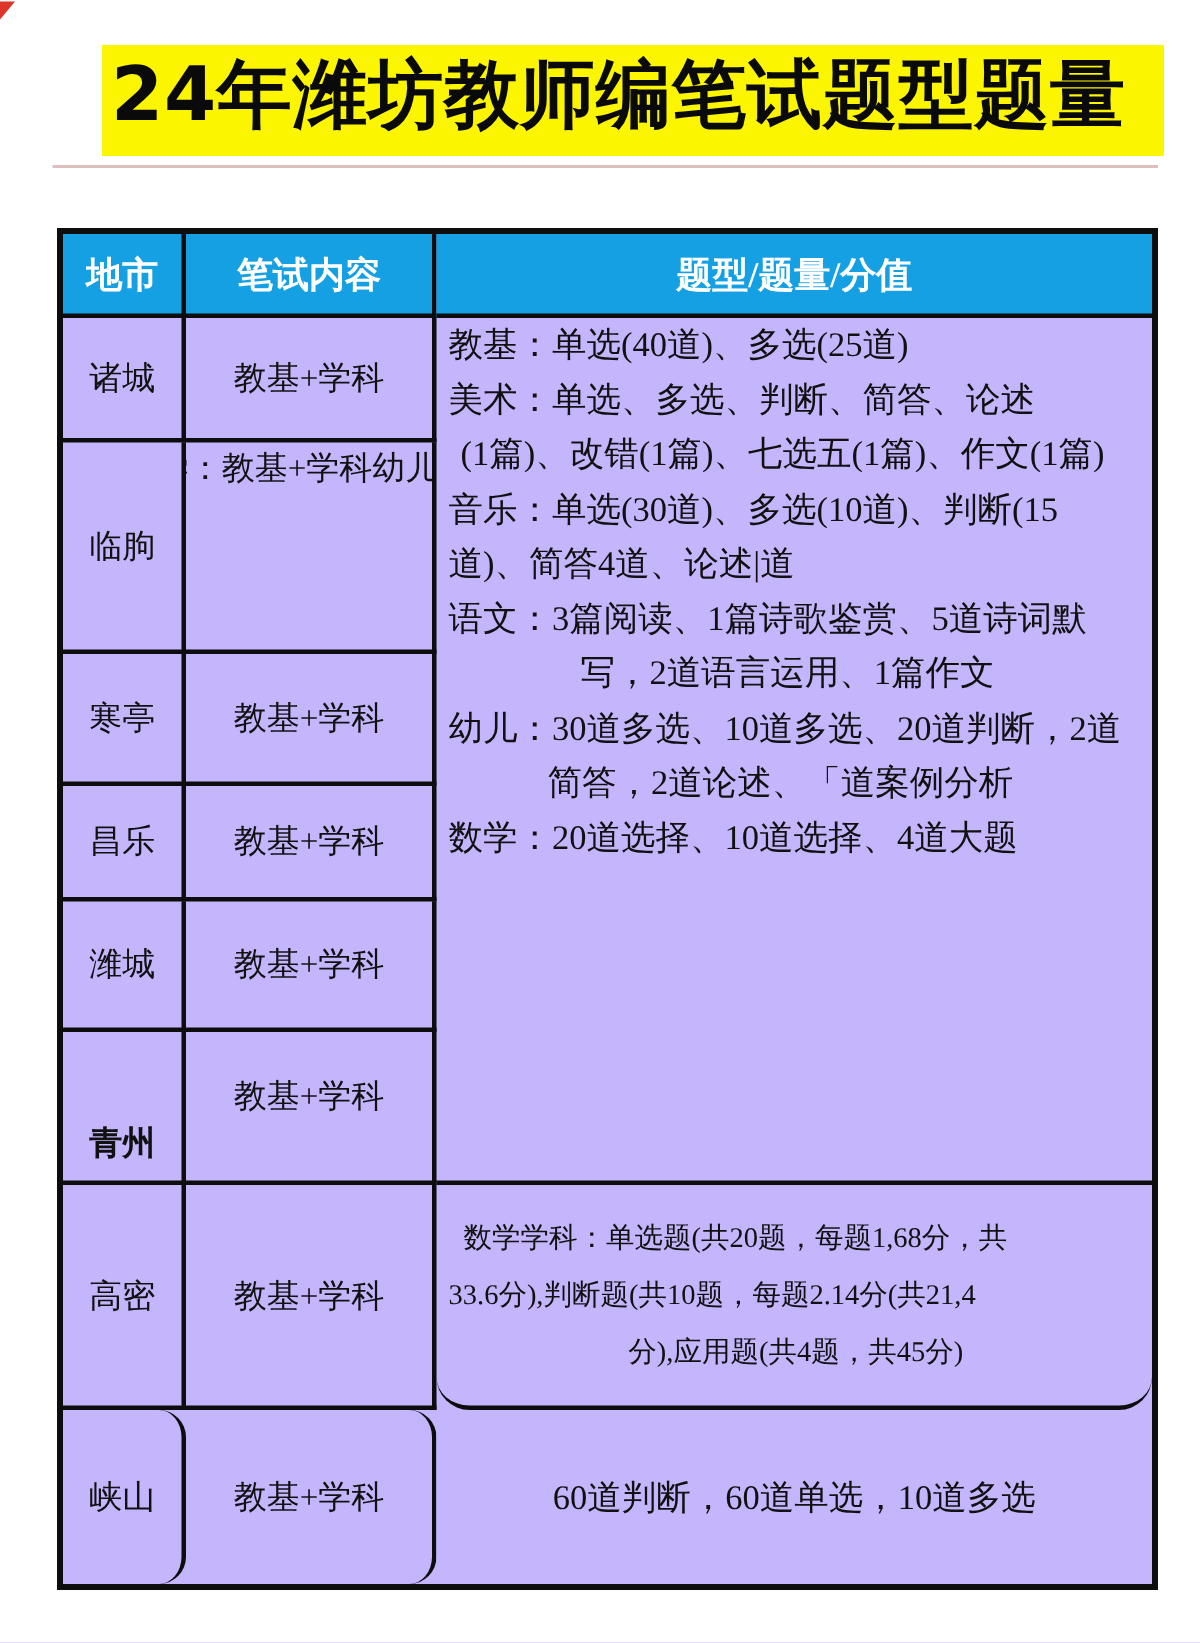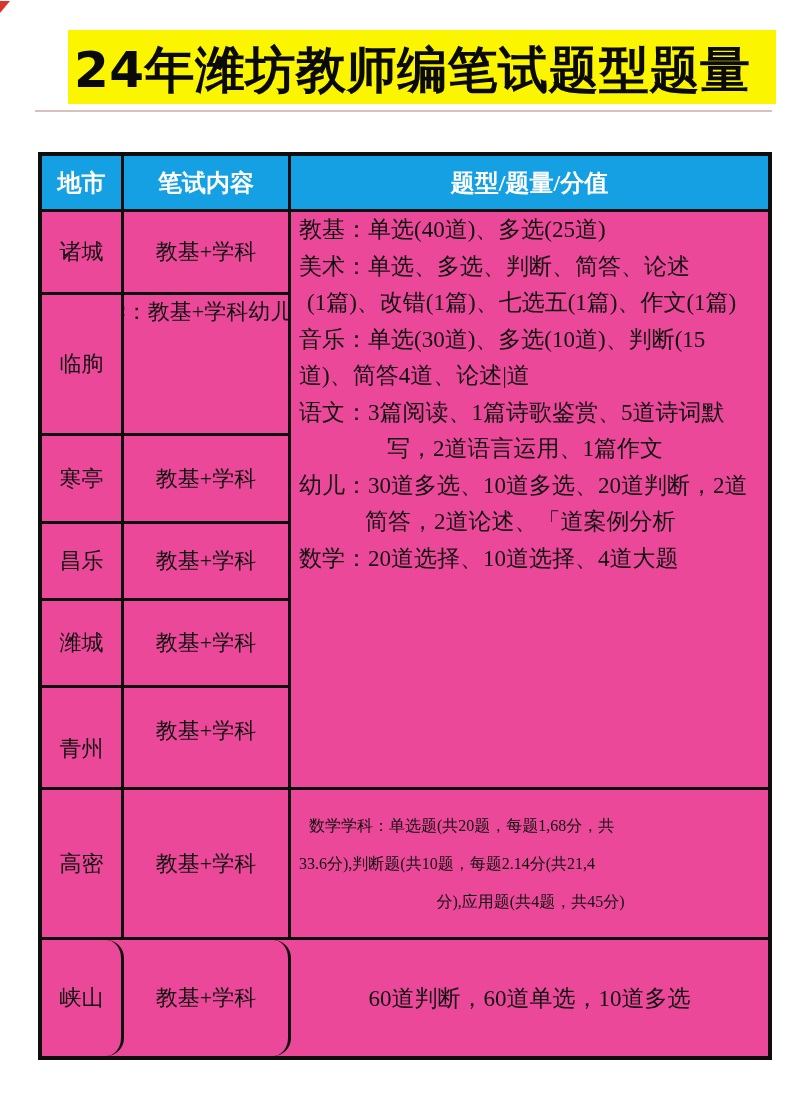--- a/index.html
+++ b/index.html
@@ -18,21 +18,21 @@
     width: 0; height: 0;
     border-top: 12px solid #de352b;
     border-right: 10px solid transparent;
   }
 
   
   .title-banner {
     position: absolute; left: 68px; top: 30px;
     width: 708px; height: 74px;
     background: #fbf500;
-    display: flex; align-items: flex-end;
+    display: flex; align-items: flex-start;
     padding-left: 6px; box-sizing: border-box;
   }
   .title-banner .title-text {
     font-family: "DejaVu Sans", "Liberation Sans", sans-serif;
     font-weight: 900;
     font-size: 50px;
     letter-spacing: 0.5px;
     color: #0a0a0a;
     white-space: nowrap;
   }
@@ -46,21 +46,21 @@
 
   
   .exam-table {
     position: absolute; left: 38px; top: 152px;
     width: 734px; height: 908px;
     display: grid;
     grid-template-columns: 82px 167px 1fr;
     grid-template-rows: 56px 83px 141px 88px 77px 87px 102px 150px 1fr;
     border: 4px solid #0d0d0d;
     box-sizing: border-box;
-    background: #ec4899;
+    background: #c4b5fd;
   }
   .c {
     border-right: 3px solid #0d0d0d;
     border-bottom: 3px solid #0d0d0d;
     box-sizing: border-box;
     display: flex; align-items: center; justify-content: center;
     font-size: 22px;
     overflow: hidden;
   }
   .last-col { border-right: none; }
@@ -105,33 +105,35 @@
   .multi-content {
     align-items: flex-start;
     justify-content: center;
     padding-left: 6px;
   }
   .multi-content div { line-height: 34px; white-space: nowrap; }
 
   
   .city-bottom {
     align-items: flex-end;
-    padding-bottom: 23px;
+    padding-bottom: 10px;
+    font-weight: bold;
   }
   .content-high { padding-bottom: 14px; }
 
   
   .gaomi-detail {
     grid-area: 8 / 3;
     border-right: none;
     flex-direction: column;
     align-items: stretch;
     justify-content: center;
     padding: 0 6px 0 8px;
-    font-size: 16px;
+    font-size: 19px;
+    border-radius: 22px;
   }
   .gaomi-detail .g-line { line-height: 38px; white-space: nowrap; }
   .g-ind    { padding-left: 10px; }
   .g-center { text-align: center; }
 
   
   .xiashan-detail {
     grid-area: 9 / 3;
     border-right: none;
     font-size: 23px;

